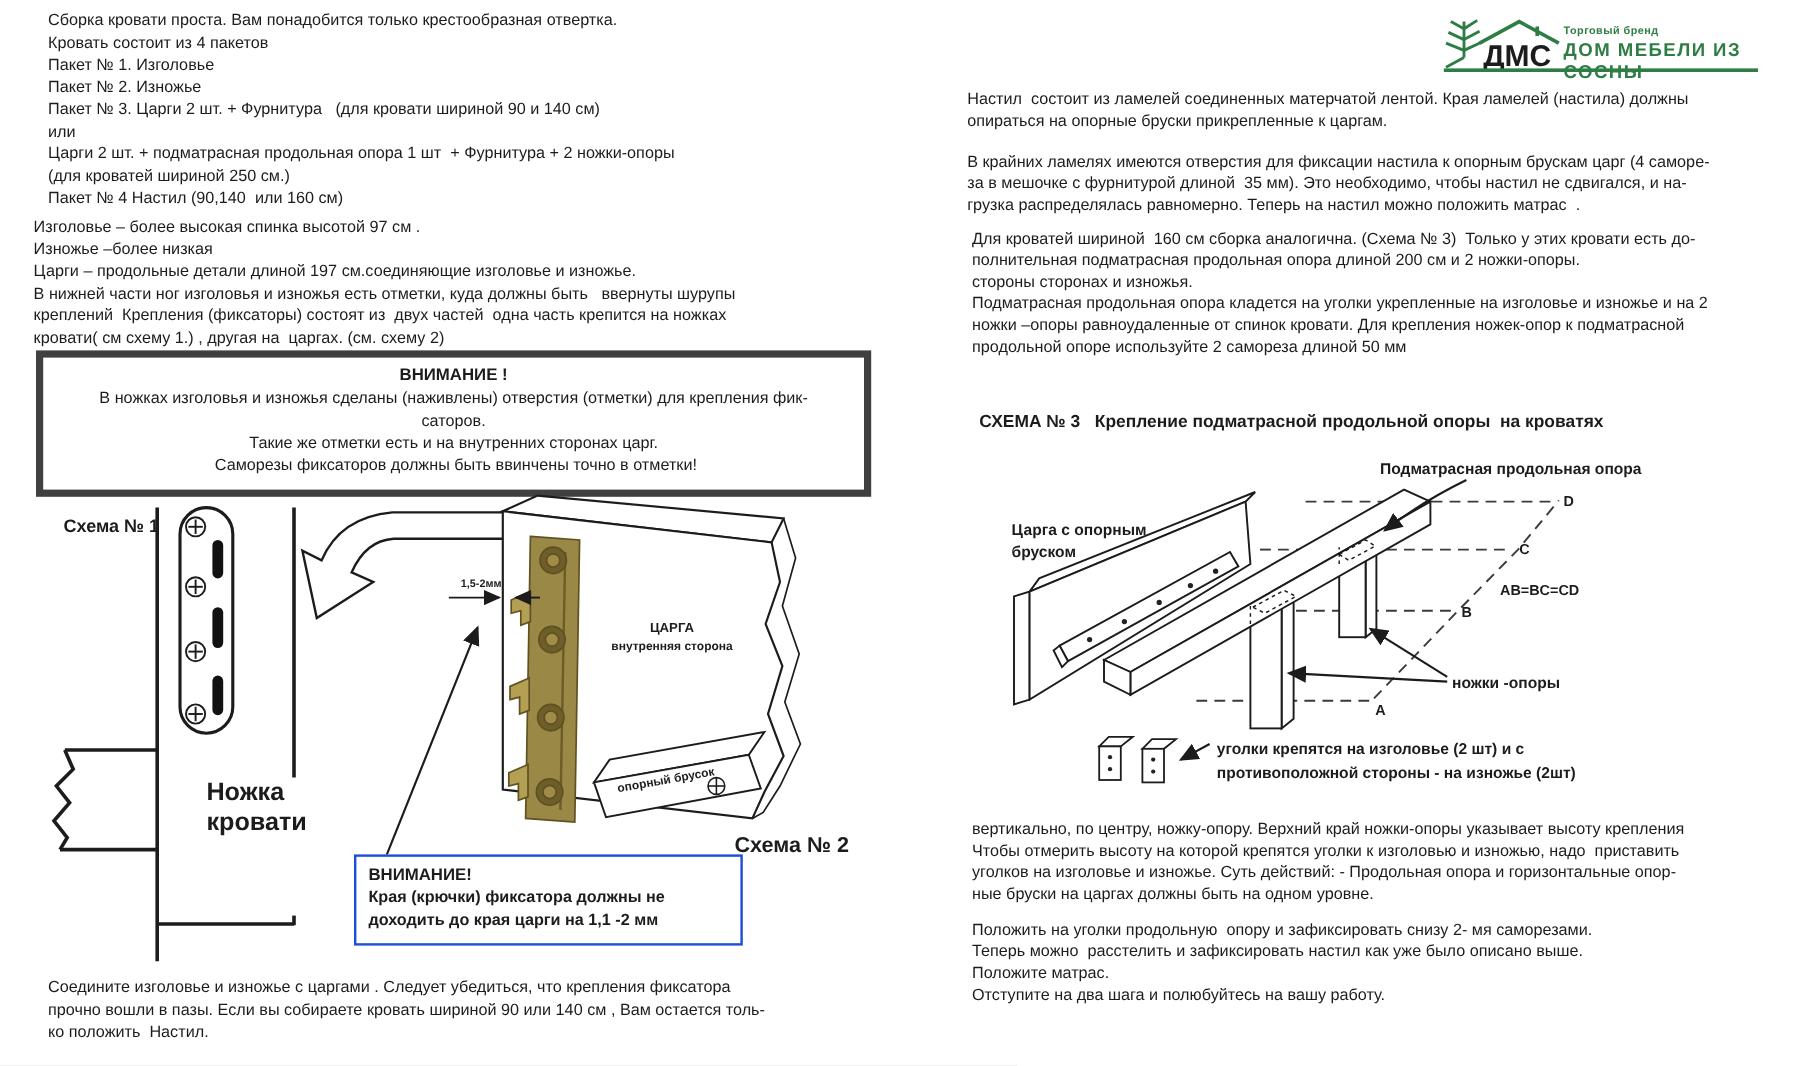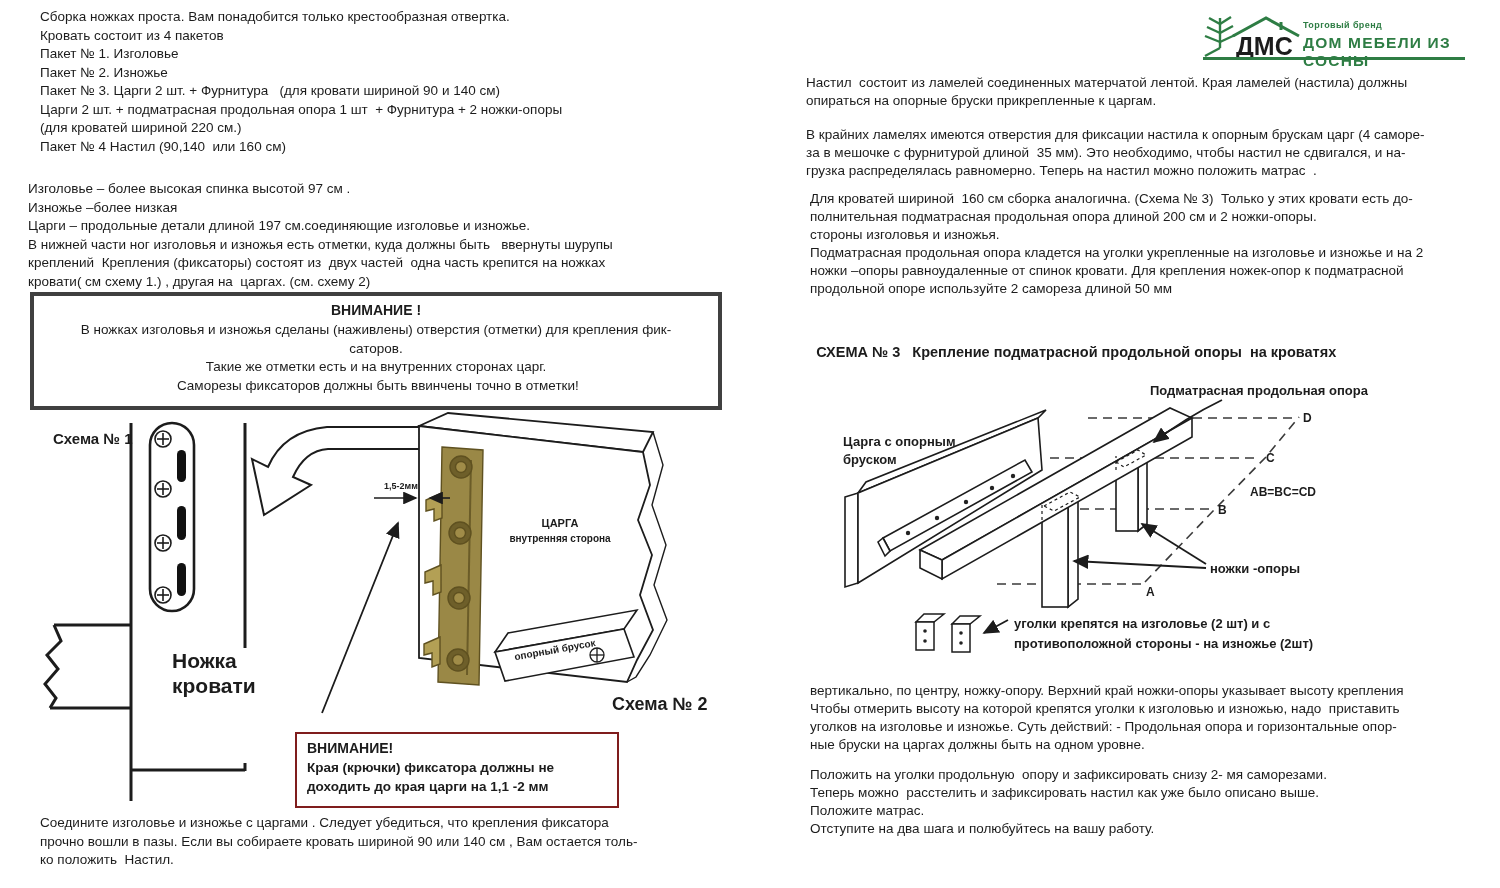--- a/index.html
+++ b/index.html
@@ -1,24 +1,24 @@
 <!DOCTYPE html>
 <html><head>
 <meta charset="utf-8">
 <style>
   html,body{margin:0;padding:0;background:#e9e9e9;}
   .page{position:relative;width:1500px;height:888px;background:#ffffff;overflow:hidden;
         font-family:"Liberation Sans", sans-serif;color:#1c1c1c;}
   .abs{position:absolute;}
   .para .ln{font-size:13.5px;line-height:18.5px;white-space:pre;}
   .para-r .ln{font-size:13.5px;line-height:18px;white-space:pre;}
-  .warnbox{border:4px solid #404040;background:#fff;}
+  .warnbox{border:6px solid #404040;background:#fff;}
   .warnbox .wtitle{font-weight:bold;text-align:center;font-size:14px;line-height:22px;}
   .warnbox .ln{font-size:13.5px;line-height:18.5px;white-space:pre;text-align:center;}
-  .warnbox2{border:2px solid #7f1d1d;background:#fff;padding:4px 10px;margin-top:20px;}
+  .warnbox2{border:2px solid #1d4ed8;background:#fff;padding:4px 10px;}
   .warnbox2 .wtitle{font-weight:bold;font-size:14px;line-height:20px;text-align:left;}
   .warnbox2 .ln{font-weight:bold;font-size:13.5px;line-height:19px;white-space:pre;}
   .schema-title{font-weight:bold;font-size:15px;}
   .schema-title2{font-weight:bold;font-size:18px;}
   .leg-label{font-weight:bold;font-size:21px;line-height:25px;}
   .h3row{font-weight:bold;font-size:14.5px;white-space:pre;}
   .logo-tagline{color:#2e7d44;font-weight:bold;font-size:9px;letter-spacing:.4px;}
   .logo-brand{color:#2e7d44;font-weight:bold;font-size:15.5px;letter-spacing:1.2px;}
   svg text{font-family:"Liberation Sans", sans-serif;fill:#1c1c1c;}
   .t13b{font-weight:bold;font-size:13px;}
@@ -51,27 +51,28 @@
         <line x1="78" y1="16" x2="78" y2="24"></line>
       </g>
       <text x="33" y="49" fill="#2e7d44" font-size="25" font-weight="bold">ДМС</text>
       <rect x="0" y="51" width="262" height="3" fill="#2e7d44"></rect>
     </svg>
     <div class="abs logo-tagline" style="left:100px;top:14px;">Торговый бренд</div>
     <div class="abs logo-brand" style="left:100px;top:28px;">ДОМ МЕБЕЛИ ИЗ СОСНЫ</div>
   </div>
 
   <div class="abs para" style="left:40px;top:8px;">
-    <div class="ln">Сборка ножках проста. Вам понадобится только крестообразная отвертка.</div>
+    <div class="ln">Сборка кровати проста. Вам понадобится только крестообразная отвертка.</div>
     <div class="ln">Кровать состоит из 4 пакетов</div>
     <div class="ln">Пакет № 1. Изголовье</div>
     <div class="ln">Пакет № 2. Изножье</div>
     <div class="ln">Пакет № 3. Царги 2 шт. + Фурнитура   (для кровати шириной 90 и 140 см)</div>
+    <div class="ln">или</div>
     <div class="ln">Царги 2 шт. + подматрасная продольная опора 1 шт  + Фурнитура + 2 ножки-опоры</div>
-    <div class="ln">(для кроватей шириной 220 см.)</div>
+    <div class="ln">(для кроватей шириной 250 см.)</div>
     <div class="ln">Пакет № 4 Настил (90,140  или 160 см)</div>
   </div>
 
   <div class="abs para" style="left:28px;top:180px;">
     <div class="ln">Изголовье – более высокая спинка высотой 97 см .</div>
     <div class="ln">Изножье –более низкая</div>
     <div class="ln">Царги – продольные детали длиной 197 см.соединяющие изголовье и изножье.</div>
     <div class="ln">В нижней части ног изголовья и изножья есть отметки, куда должны быть   ввернуты шурупы</div>
     <div class="ln">креплений  Крепления (фиксаторы) состоят из  двух частей  одна часть крепится на ножках</div>
     <div class="ln">кровати( см схему 1.) , другая на  царгах. (см. схему 2)</div>
@@ -203,21 +204,21 @@
 
   <div class="abs para-r" style="left:806px;top:126px;">
     <div class="ln">В крайних ламелях имеются отверстия для фиксации настила к опорным брускам царг (4 саморе-</div>
     <div class="ln">за в мешочке с фурнитурой длиной  35 мм). Это необходимо, чтобы настил не сдвигался, и на-</div>
     <div class="ln">грузка распределялась равномерно. Теперь на настил можно положить матрас  .</div>
   </div>
 
   <div class="abs para-r" style="left:810px;top:190px;">
     <div class="ln">Для кроватей шириной  160 см сборка аналогична. (Схема № 3)  Только у этих кровати есть до-</div>
     <div class="ln">полнительная подматрасная продольная опора длиной 200 см и 2 ножки-опоры.</div>
-    <div class="ln">стороны изголовья и изножья.</div>
+    <div class="ln">стороны сторонах и изножья.</div>
     <div class="ln">Подматрасная продольная опора кладется на уголки укрепленные на изголовье и изножье и на 2</div>
     <div class="ln">ножки –опоры равноудаленные от спинок кровати. Для крепления ножек-опор к подматрасной</div>
     <div class="ln">продольной опоре используйте 2 самореза длиной 50 мм</div>
   </div>
 
   <div class="abs h3row" style="left:800px;top:328px;">
     <span>СХЕМА № 3</span><span>&nbsp;&nbsp;&nbsp;</span><span>Крепление подматрасной продольной опоры  на кроватях</span>
   </div>
 
   <svg class="abs" style="left:820px;top:370px;" width="670" height="300" viewBox="0 0 670 300">

